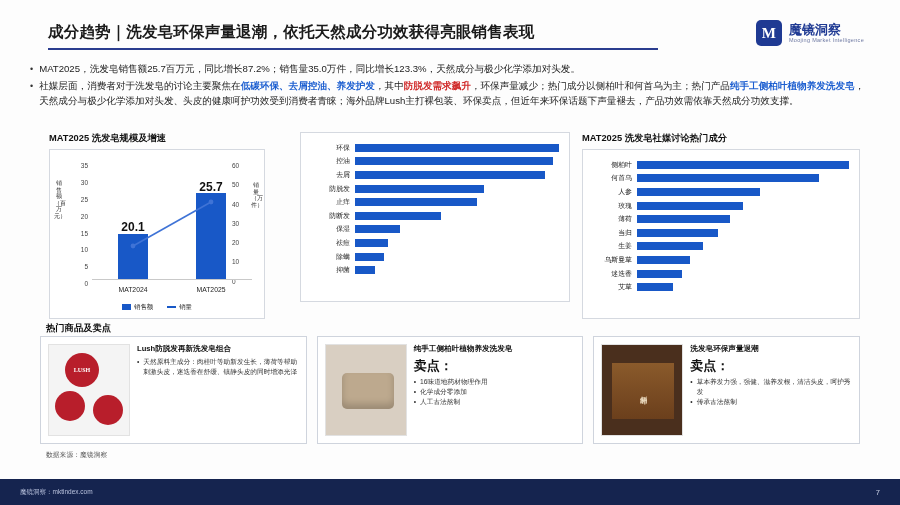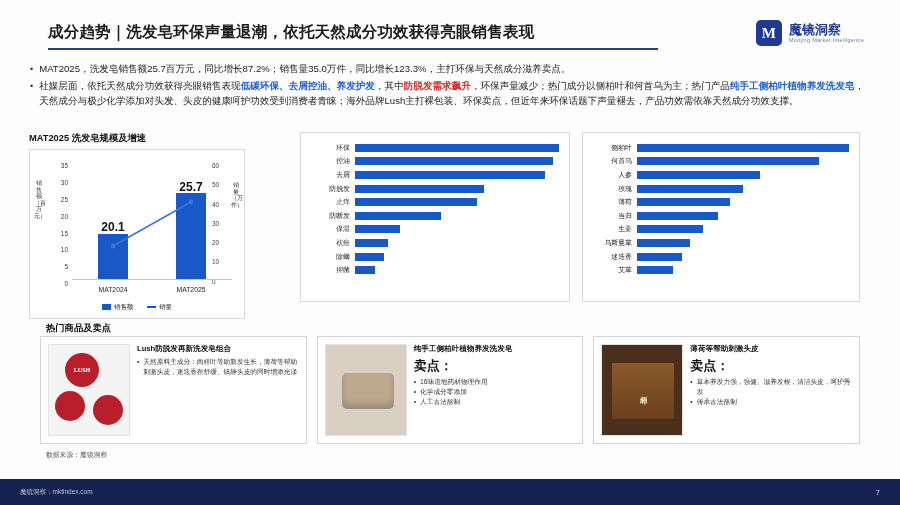--- a/index.html
+++ b/index.html
@@ -56,21 +56,21 @@
   .panel { position: absolute; }
   .panel-title {
     font-size: 9.3px; font-weight: bold; color: #111; margin-bottom: 4px;
     white-space: nowrap;
   }
   .panel-box {
     border: 1px solid #d5d9e0; background: #fff;
   }
 
   
-  #panel1 { left: 29px; top: 132px; width: 216px; }
+  #panel1 { left: 49px; top: 132px; width: 216px; }
   #panel1 .panel-box { height: 170px; position: relative; }
   .p1-ylabel-left {
     position: absolute; left: 4px; top: 30px; width: 10px;
     font-size: 6px; color: #333; line-height: 1.1; text-align: center;
   }
   .p1-ylabel-right {
     position: absolute; right: 3px; top: 32px; width: 10px;
     font-size: 6px; color: #333; line-height: 1.1; text-align: center;
   }
   .axis-ticks {
@@ -173,26 +173,26 @@
     <div>
       <div class="logo-text-cn">魔镜洞察</div>
       <div class="logo-text-en">Moojing Market Intelligence</div>
     </div>
   </div>
 
   <div class="bullets">
     <div class="bullet">
       <span class="dot">•</span>
       <span class="txt">
-        <span>MAT2025，洗发皂销售额25.7百万元，同比增长87.2%；销售量35.0万件，同比增长123.3%，主打环保与天然成分滋养卖点。</span>
+        <span>MAT2025，洗发皂销售额25.7百万元，同比增长87.2%；销售量35.0万件，同比增长123.3%，天然成分与极少化学添加对头发。</span>
       </span>
     </div>
     <div class="bullet">
       <span class="dot">•</span>
-      <span class="txt"><span>社媒层面，依托天然成分功效获得亮眼销售表现</span><span class="blue">低碳环保、去屑控油、养发护发</span><span>，其中</span><span class="red">防脱发需求飙升</span><span>，环保声量减少；热门成分以侧柏叶和何首乌为主；热门产品</span><span class="blue">纯手工侧柏叶植物养发洗发皂</span><span>，天然成分与极少化学添加对头发、头皮的健康呵护功效受到消费者青睐；海外品牌Lush主打裸包装、环保卖点，但近年来环保话题下声量褪去，产品功效需依靠天然成分功效支撑。</span></span>
+      <span class="txt"><span>社媒层面，消费者对于洗发皂的讨论主要聚焦在</span><span class="blue">低碳环保、去屑控油、养发护发</span><span>，其中</span><span class="red">防脱发需求飙升</span><span>，环保声量减少；热门成分以侧柏叶和何首乌为主；热门产品</span><span class="blue">纯手工侧柏叶植物养发洗发皂</span><span>，天然成分与极少化学添加对头发、头皮的健康呵护功效受到消费者青睐；海外品牌Lush主打裸包装、环保卖点，但近年来环保话题下声量褪去，产品功效需依靠天然成分功效支撑。</span></span>
     </div>
   </div>
 
   <div class="panel" id="panel1">
     <div class="panel-title">MAT2025 洗发皂规模及增速</div>
     <div class="panel-box">
       <div class="p1-ylabel-left">销售额（百万元）</div>
       <div class="p1-ylabel-right">销量（万件）</div>
 
       <div class="axis-ticks" style="left:16px; top:12px; width:22px;">
@@ -297,20 +297,21 @@
       <div class="hrow">
           <div class="cat">抑菌</div>
           <div class="track">
             <div class="fill" style="width:10%"></div>
           </div>
         </div>
     </div>
   </div>
 
   <div class="panel" id="panel3">
+    <div class="panel-title">MAT2025 洗发皂社媒讨论热门成分</div>
     <div class="hbar-box">
       <div class="hrow">
           <div class="cat">侧柏叶</div>
           <div class="track">
             <div class="fill" style="width:100%"></div>
           </div>
         </div>
       <div class="hrow">
           <div class="cat">何首乌</div>
           <div class="track">
@@ -408,21 +409,21 @@
       </div>
     </div>
 
     <div class="card">
       <div class="card-img img-wood">
         <div class="wood-box">
           <span class="wood-label">侧柏叶</span>
         </div>
       </div>
       <div class="card-text">
-        <div class="card-head">薄荷等帮助刺激头皮</div>
+        <div class="card-head">洗发皂环保声量退潮</div>
         <div class="card-sub">卖点：</div>
         <div class="card-li">
             <span class="d">•</span>
             <span>草本养发力强，强健、滋养发根，清洁头皮，呵护秀发</span>
           </div>
         <div class="card-li">
             <span class="d">•</span>
             <span>传承古法熬制</span>
           </div>
       </div>

